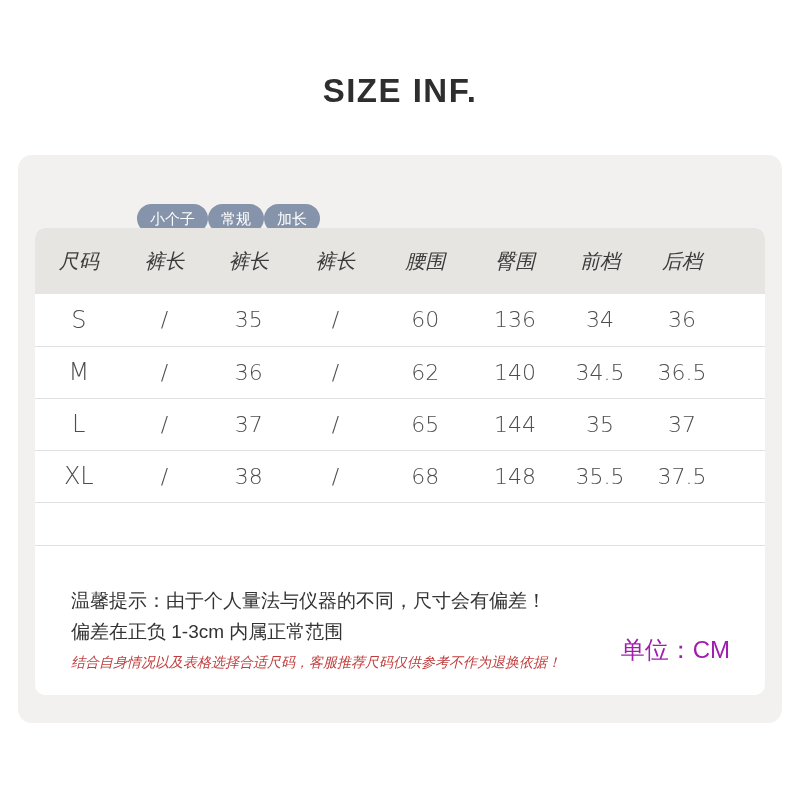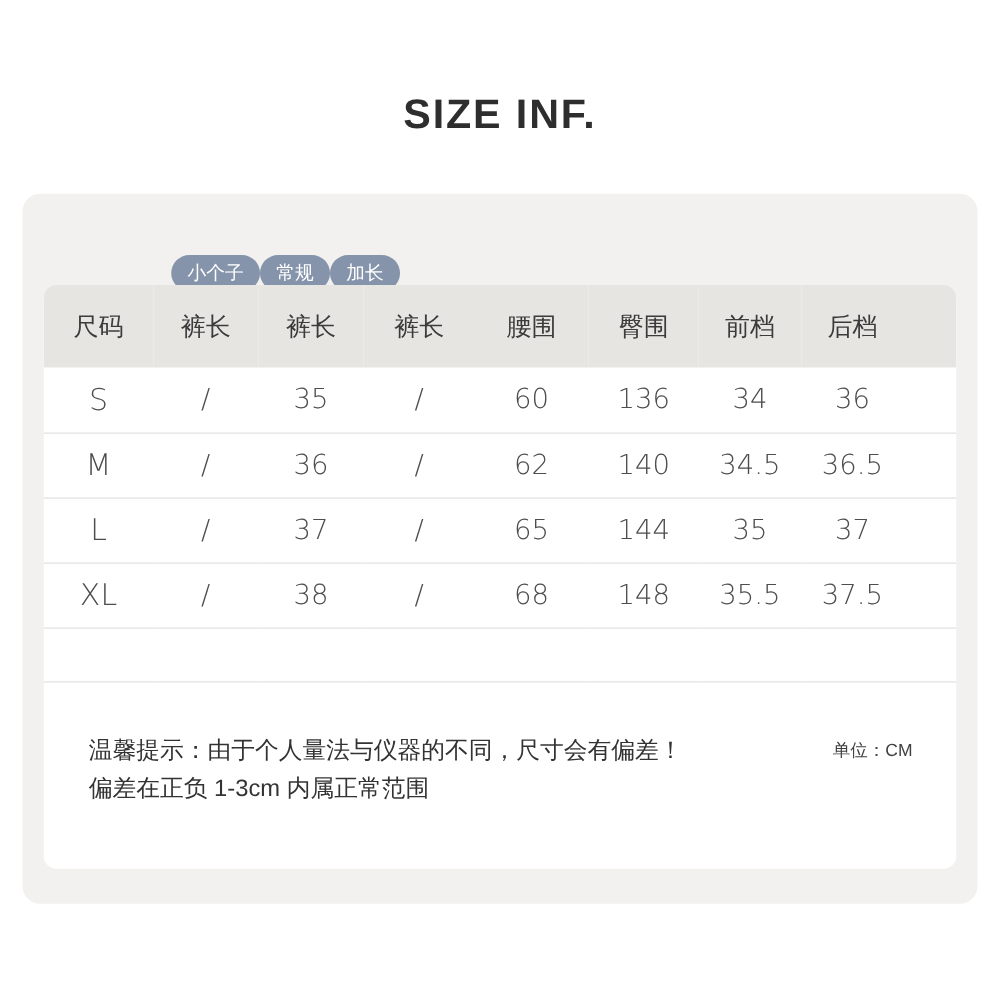--- a/index.html
+++ b/index.html
@@ -27,42 +27,42 @@
 
   .card {
     position:absolute; left:17px; top:73px; width:730px; height:467px;
     background:#ffffff; border-radius:10px; overflow:hidden;
   }
 
   table { width:100%; border-collapse:collapse; table-layout:fixed; }
   thead tr { height:66px; background:#e7e5e2; }
   th {
     font-weight:400; font-size:20px; color:#3b3b3b;
-    text-align:center; vertical-align:middle;
+    text-align:center; vertical-align:middle;font-style:italic;
   }
   tbody tr { height:52px; border-bottom:1px solid #e2e2e2; }
   td {
     text-align:center; vertical-align:middle;
     font-size:22px; font-weight:200; color:#4d4d4d;
     font-family:"DejaVu Sans","Liberation Sans",sans-serif;
   }
   td:first-child { font-size:24px; }
   th:last-child, td:last-child { padding-right:42px; }
   tr.empty-row { height:43px; border-bottom:1px solid #e2e2e2; }
 
   .notes { position:absolute; left:36px; top:360px; }
   .notes p { font-size:19px; line-height:26px; color:#333333; margin-bottom:5px; }
   .notes p.red {
     font-size:14px; line-height:20px; font-style:italic;
     color:#c23d3d; margin-top:7px; margin-bottom:0;
   }
 
   .unit {
-    position:absolute; top:364px; right:35px;
-    font-size:14px; color:#404040;
+    position:absolute; top:406px; right:35px;
+    font-size:24px; color:#a21caf;
   }
 </style>
 </head>
 <body>
 
 <div class="page">
 
   <h1 class="title">SIZE INF.</h1>
 
   <div class="panel">
@@ -143,19 +143,20 @@
         <tbody>
           <tr class="empty-row">
             <td colspan="8"></td>
           </tr>
         </tbody>
       </table>
 
       <div class="notes">
         <p>温馨提示：由于个人量法与仪器的不同，尺寸会有偏差！</p>
         <p>偏差在正负 1-3cm 内属正常范围</p>
+        <p class="red">结合自身情况以及表格选择合适尺码，客服推荐尺码仅供参考不作为退换依据！</p>
       </div>
 
       <div class="unit">单位：CM</div>
 
     </div>
   </div>
 </div>
 
 </body></html>

